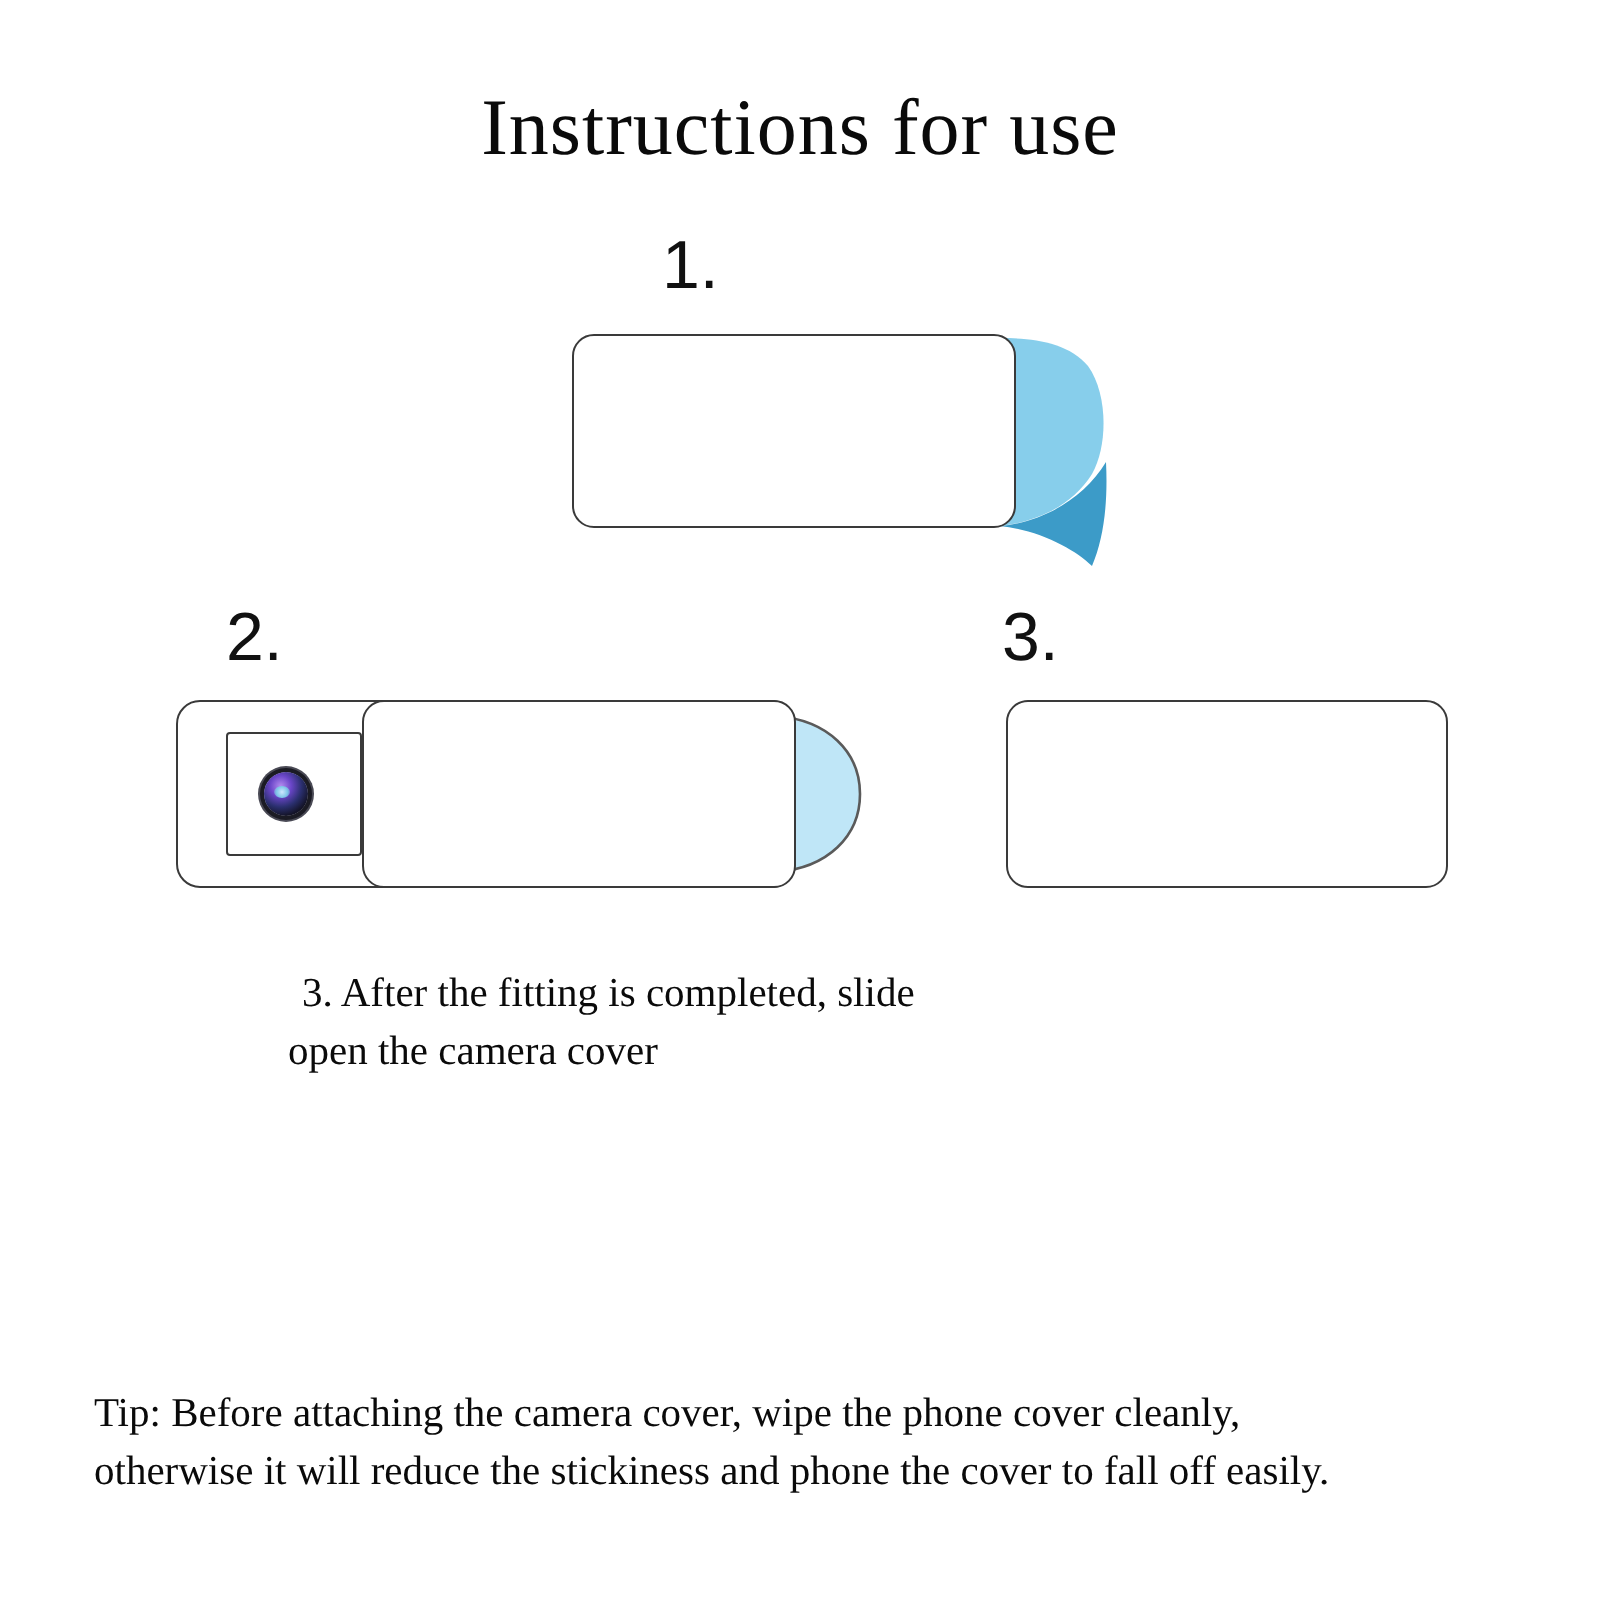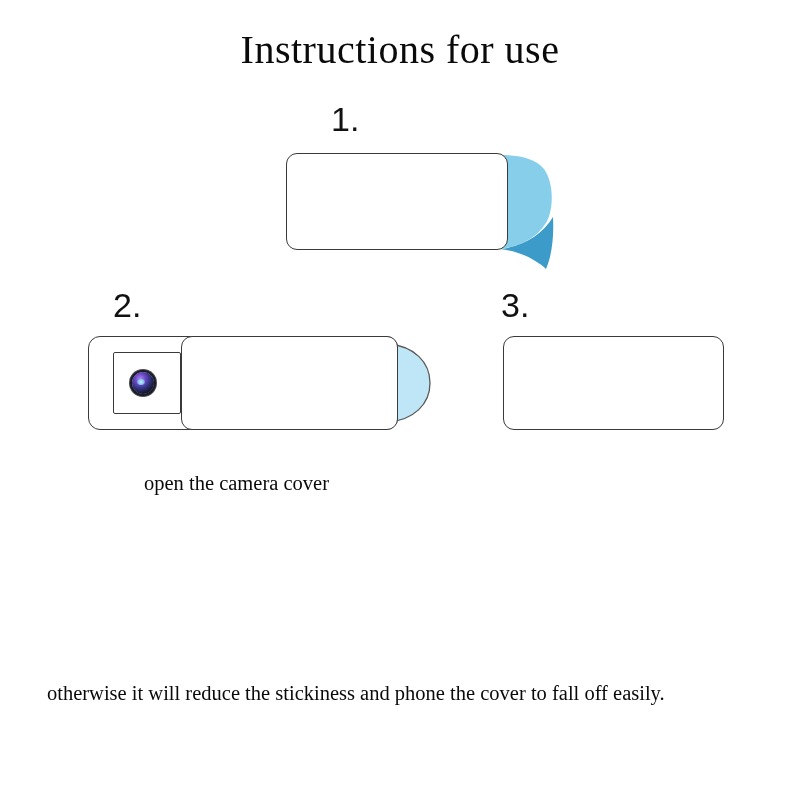--- a/index.html
+++ b/index.html
@@ -16,20 +16,21 @@
     font-family: "Liberation Serif", serif;
     color: #000000;
     -webkit-font-smoothing: antialiased;
   }
 
   .page {
     position: absolute;
     inset: 0;
     width: 800px;
     height: 579px;
+    margin-top: 14px;
   }
 
   
   .title {
     position: absolute;
     left: 0;
     top: 26px;
     width: 800px;
     text-align: center;
     font-family: "Liberation Serif", serif;
@@ -220,22 +221,24 @@
 
   <div class="instructions">
 
     <div class="instr-block">
     </div>
 
     <div class="instr-block">
     </div>
 
     <div class="instr-block">
+      <div class="instr-line">3. After the fitting is completed, slide</div>
       <div class="instr-line indent">open the camera cover</div>
     </div>
 
   </div>
 
   <div class="tip">
+    <div class="tip-line">Tip: Before attaching the camera cover, wipe the phone cover cleanly,</div>
     <div class="tip-line">otherwise it will reduce the stickiness and phone the cover to fall off easily.</div>
   </div>
 
 </div>
 
 </body></html>

